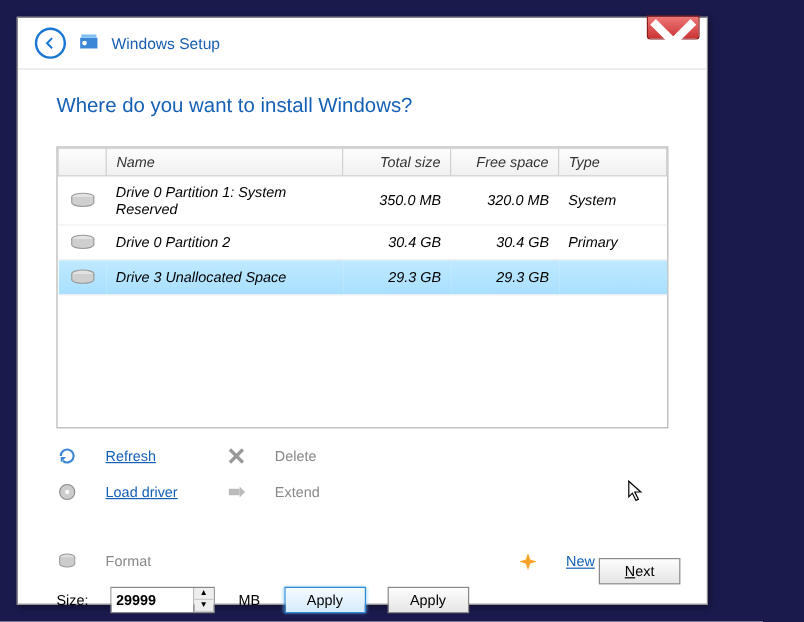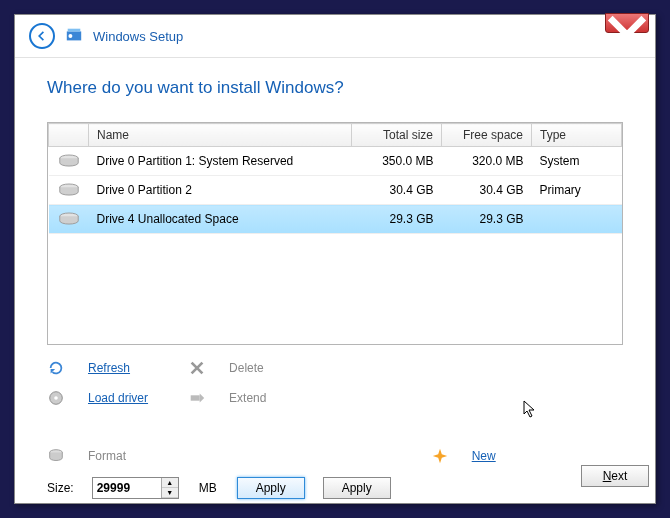--- a/index.html
+++ b/index.html
@@ -8,21 +8,21 @@
     font-family: "Segoe UI", Tahoma, sans-serif;
     font-size: 12px;
     width: 670px;
     height: 518px;
     position: relative;
     overflow: hidden;
   }
   .window {
     position: absolute;
     left: 14px; top: 14px;
-    width: 642px; height: 490px;
+    width: 576px; height: 490px;
     background: #fff;
     border: 1px solid #888;
     box-shadow: 2px 2px 6px rgba(0,0,0,0.4);
   }
   
   .close-btn {
     position: absolute;
     right: 6px; top: -2px;
     width: 44px; height: 20px;
     background: linear-gradient(#e77, #c33);
@@ -51,21 +51,21 @@
     color: #1976d2;
   }
   .back-btn svg { width: 14px; height: 14px; }
   .setup-icon svg { width: 18px; height: 18px; }
   .hdr-title { color: #1a5fb0; font-size: 13px; }
   
   .body { padding: 20px 32px 10px 32px; }
   .heading { color: #1560b5; font-size: 17px; font-weight: 400; margin-bottom: 24px; }
   
   .tbl-wrap { border: 1px solid #b5b5b5; background:#fff; }
-  .tbl { width: 100%; border-collapse: collapse; }
+  .tbl { width: 100%; border-collapse: collapse; font-style: italic; }
   .tbl th {
     background: linear-gradient(#fdfdfd,#f0f0f0);
     border: 1px solid #d0d0d0;
     text-align: left;
     font-weight: 400;
     padding: 4px 8px;
     font-size: 12px;
     color: #333;
   }
   .tbl th.iconcol { width: 36px; }
@@ -88,21 +88,21 @@
   .size-label { margin-left: 0; }
   .spinner { display:flex; align-items:stretch; border:1px solid #888; height:22px; }
   .spinner input { width: 68px; border:none; padding: 0 4px; font-family:inherit; font-size:12px;font-weight:bold; }
   .spinner .btns { display:flex; flex-direction:column; border-left:1px solid #aaa; }
   .spinner .btns button { width:16px; height:11px; border:none; background:#eee; font-size:7px; line-height:7px; padding:0; cursor:pointer; border-bottom:1px solid #ccc;}
   .sz-unit { margin: 0 2px; }
   .btn { min-width: 68px; height: 22px; border: 1px solid #888; background: linear-gradient(#fdfdfd,#e5e5e5); cursor:pointer; font-family:inherit; font-size:12px; padding: 0 10px;}
   .btn.focus { border: 1px solid #2f8bd8; box-shadow: 0 0 3px #6cb7f3; background: linear-gradient(#f5faff,#d6ebfc); }
   .cursor { position:absolute; width:16px; height:20px; pointer-events:none; }
   
-  .footer { position:absolute; right: 6px; bottom: 16px; }
+  .footer { position:absolute; right: 22px; bottom: 16px; }
   .underline-char { text-decoration: underline; }
   .mid-row { display:flex; align-items:center; gap:18px; }
 </style>
 </head>
 <body>
 
 <div class="window">
 
   <div class="close-btn">
     <svg viewBox="0 0 10 10">
@@ -159,21 +159,21 @@
               <td>Drive 0 Partition 2</td>
               <td class="size">30.4 GB</td>
               <td class="free">30.4 GB</td>
               <td>Primary</td>
             </tr>
             <tr class="sel">
               <td><span class="drive-icon"><svg viewBox="0 0 26 16">
                     <ellipse cx="13" cy="5" rx="10" ry="3.5" fill="#e2e2e2" stroke="#999"></ellipse>
                     <path d="M3 5 v5 a10 3.5 0 0 0 20 0 v-5" fill="#cfcfcf" stroke="#999"></path>
                   </svg></span></td>
-              <td>Drive 4 Unallocated Space</td>
+              <td>Drive 3 Unallocated Space</td>
               <td class="size">29.3 GB</td>
               <td class="free">29.3 GB</td>
               <td></td>
             </tr>
           </tbody>
       </table>
       <div class="tbl-empty"></div>
     </div>
 
     <div class="actions">

